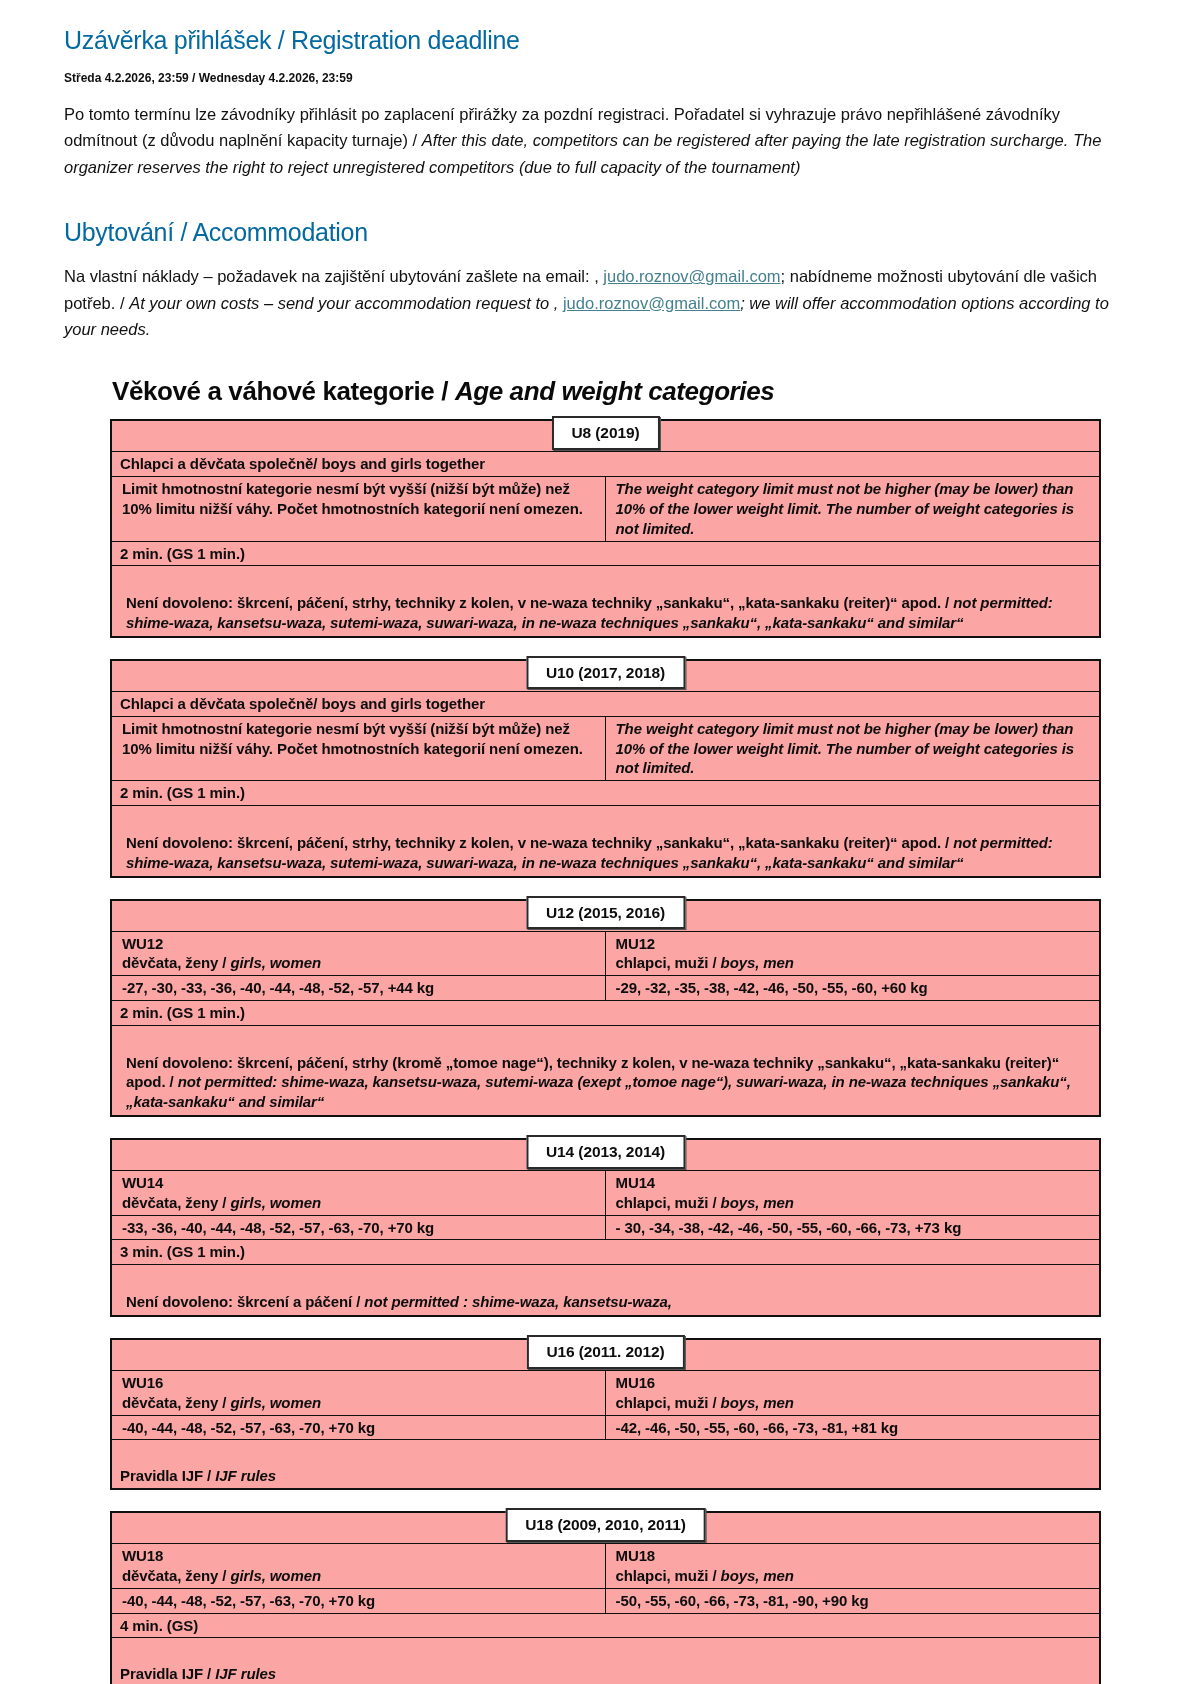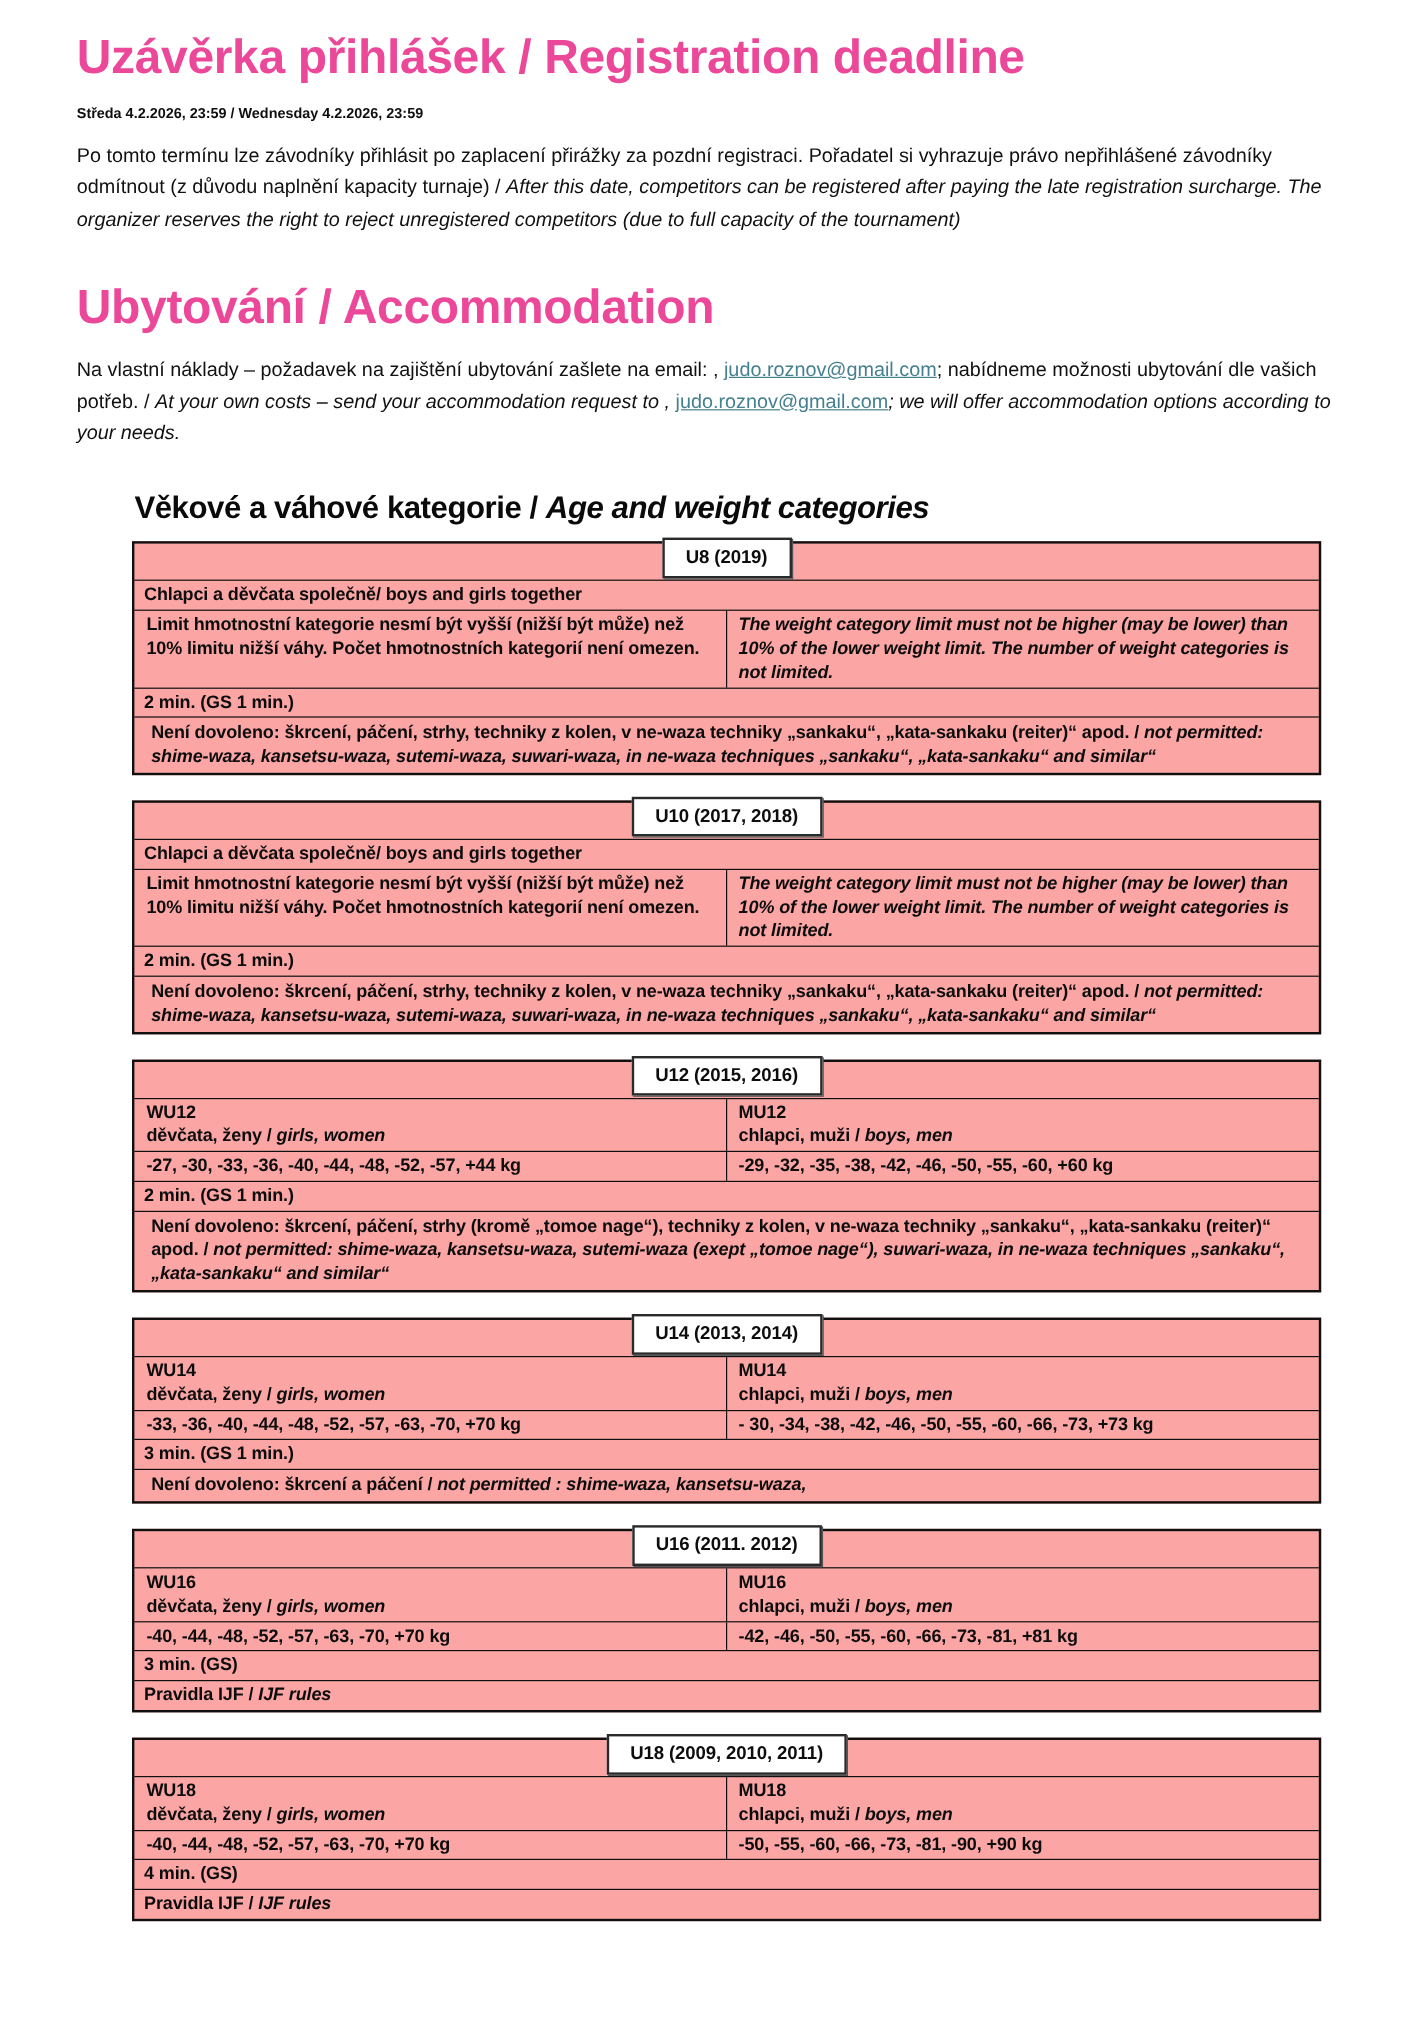--- a/index.html
+++ b/index.html
@@ -3,21 +3,21 @@
 <meta charset="utf-8">
 <style>
   html,body{margin:0;padding:0;background:#fff;}
   body{
     width:1190px;height:1684px;overflow:hidden;
     font-family:"Liberation Sans",sans-serif;color:#141414;
   }
   .content{padding:26px 64px 0 64px;}
   h1{
     font-family:"Liberation Sans",sans-serif;
-    font-weight:700;font-size:40px;color:#ec4899;
+    font-weight:400;font-size:25px;color:#0369a1;
     margin:0 0 16px 0;letter-spacing:-0.3px;
   }
   h1.second{margin-top:38px;}
   .subtitle{font-size:12px;font-weight:700;color:#0f0f0f;margin:0 0 16px 0;}
   p.body{
     font-size:16.5px;line-height:1.6;margin:0 0 8px 0;color:#111;
     max-width:1062px;
   }
   .it{font-style:italic;}
   a.mail{
@@ -36,21 +36,21 @@
   }
   .box-row{position:relative;height:30px;border-bottom:1px solid #101010;}
   .cat-box{
     position:absolute;left:50%;transform:translateX(-50%);top:-5px;
     background:#fff;border:2px solid #2a2a2a;padding:5px 18px 4px 18px;
     font-size:15.5px;white-space:nowrap;z-index:2;box-shadow:1px 1px 0 #555;
   }
   .row-center{
     text-align:left;padding:2px 8px;border-bottom:1px solid #101010;
   }
-  .row-center.last{border-bottom:none;}
+  .row-center.last{border-bottom:none;margin-top:24px;}
   .split{display:flex;border-bottom:1px solid #101010;}
   .split .cell-l{width:50%;border-right:1.5px solid #101010;padding:2px 10px;box-sizing:border-box;}
   .split .cell-r{width:50%;padding:2px 10px;box-sizing:border-box;}
   .split.head .cell-l,.split.head .cell-r{text-align:left;}
   .limit-en{font-style:italic;}
   .rules{padding:3px 14px;}
 </style>
 </head>
 <body>
 
@@ -151,21 +151,20 @@
         </div>
         <div class="cell-r">
           <div>MU16</div>
           <div><span>chlapci, muži / </span><span class="it">boys, men</span></div>
         </div>
       </div>
       <div class="split">
         <div class="cell-l">-40, -44, -48, -52, -57, -63, -70, +70 kg</div>
         <div class="cell-r">-42, -46, -50, -55, -60, -66, -73, -81, +81 kg</div>
       </div>
-      <div class="row-center">3 min. (GS)</div>
       <div class="row-center last"><span>Pravidla IJF / </span><span class="it">IJF rules</span></div>
     </div>
 
     <div class="jtable">
       <div class="box-row">
         <div class="cat-box">U18 (2009, 2010, 2011)</div>
       </div>
       <div class="split head">
         <div class="cell-l">
           <div>WU18</div>

